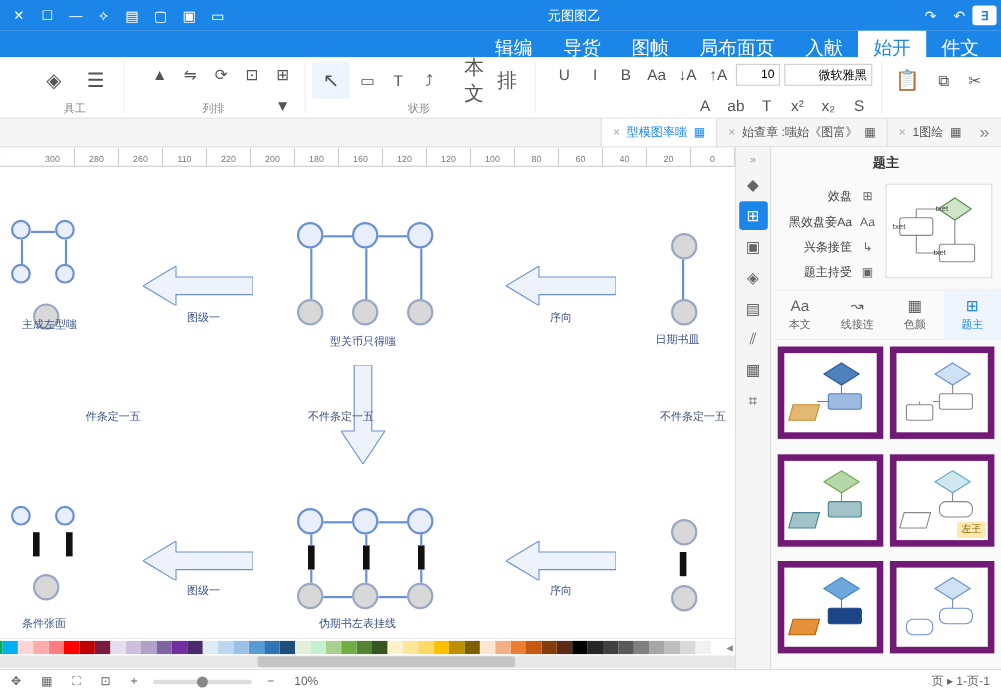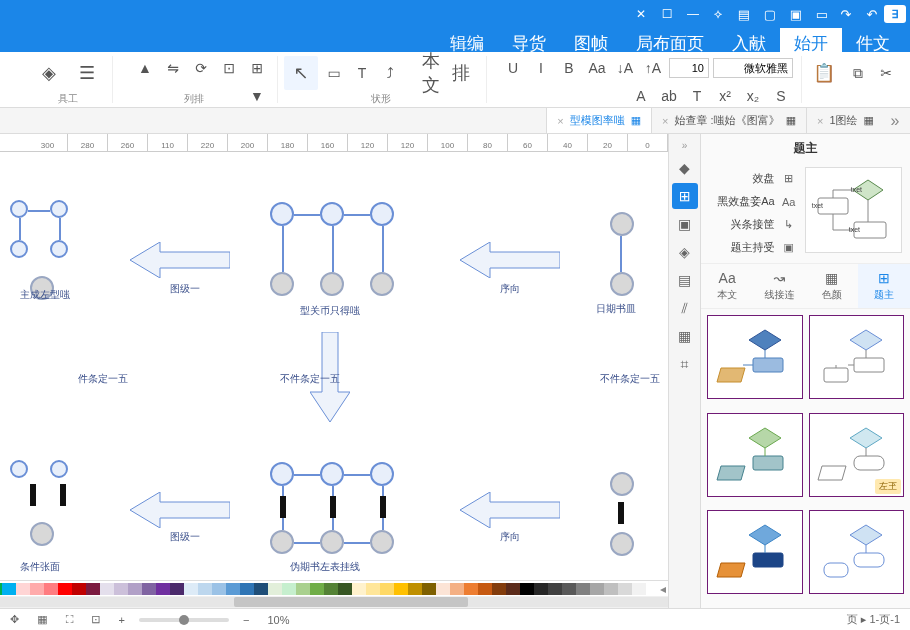--- a/index.html
+++ b/index.html
@@ -45,21 +45,21 @@
 .preview-row { display: flex; padding: 4px 8px; gap: 8px; }
 .preview-big { width: 100px; height: 86px; background: #fff; border: 1px solid #ddd; display:flex; align-items:center; justify-content:center; }
 .side-options { width: 90px; font-size: 11px; color: #444; }
 .side-opt { display: flex; align-items: center; gap: 6px; padding: 4px 0; cursor: pointer; }
 .side-opt .ico { width: 16px; text-align:center; color:#666; }
 .side-tabs { display: flex; border-top: 1px solid #eee; border-bottom: 1px solid #eee; }
 .side-tab { flex:1; text-align: center; font-size: 10px; padding: 6px 0; cursor: pointer; color:#666;}
 .side-tab.active { background: #eef5ff; color:#1b86e8; }
 .side-tab .ico { display:block; font-size:14px; margin-bottom:2px;}
 .theme-grid { flex:1; overflow-y: auto; display: grid; grid-template-columns: 1fr 1fr; gap: 6px; padding: 6px; }
-.theme-item { height: 84px; background:#fff; border:1px solid #701a75; cursor:pointer; position:relative; display:flex; align-items:center; justify-content:center;}
+.theme-item { height: 84px; background:#fff; border:6px solid #701a75; cursor:pointer; position:relative; display:flex; align-items:center; justify-content:center;}
 .theme-badge { position:absolute; bottom:2px; right:2px; font-size:9px; background:#ffe9b0; color:#8a6100; padding:1px 4px; border-radius:2px;}
 
 
 .tool-strip { width: 32px; background: #f5f5f5; border-left: 1px solid #dcdcdc; display: flex; flex-direction: column; align-items: center; padding-top: 4px; gap: 2px; }
 .ts-btn { width: 26px; height: 26px; display:flex; align-items:center; justify-content:center; color:#666; font-size:14px; cursor:pointer; border-radius:3px; }
 .ts-btn.active { background:#1b86e8; color:#fff; }
 .ts-collapse { width: 100%; text-align:center; color:#999; font-size:10px; padding:2px 0; cursor:pointer;}
 
 
 .canvas-area { flex:1; display:flex; flex-direction:column; background:#eaeaea; position:relative; overflow:hidden;}
@@ -96,20 +96,21 @@
 </style>
 </head>
 <body>
 
 <div class="titlebar">
   <div class="logo">∃</div>
   <div class="qat">
     <div class="icon-btn">↶</div>
     <div class="icon-btn">↷</div>
   </div>
+  <div class="title">元图图乙</div>
   <div class="qat">
     <div class="icon-btn">▭</div>
     <div class="icon-btn">▣</div>
     <div class="icon-btn">▢</div>
     <div class="icon-btn">▤</div>
     <div class="icon-btn">⟡</div>
   </div>
   <div class="win-btn">—</div>
   <div class="win-btn">☐</div>
   <div class="win-btn">✕</div>

